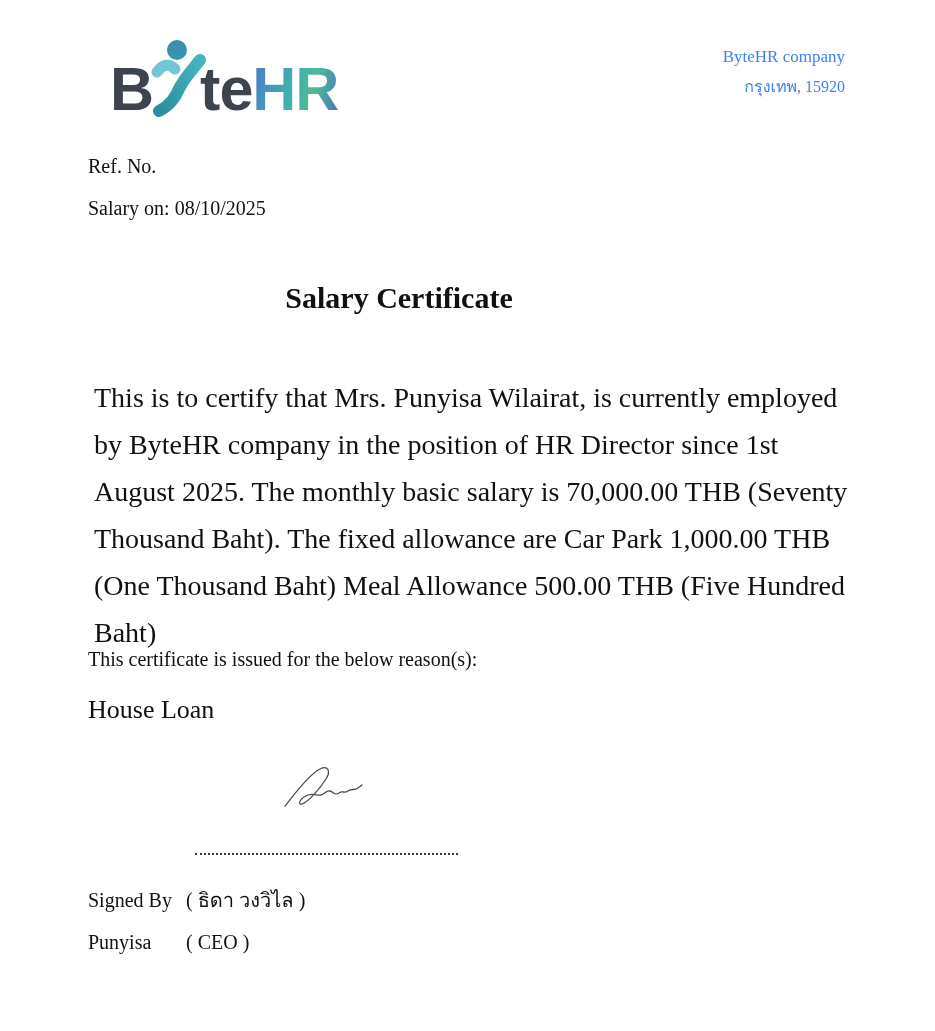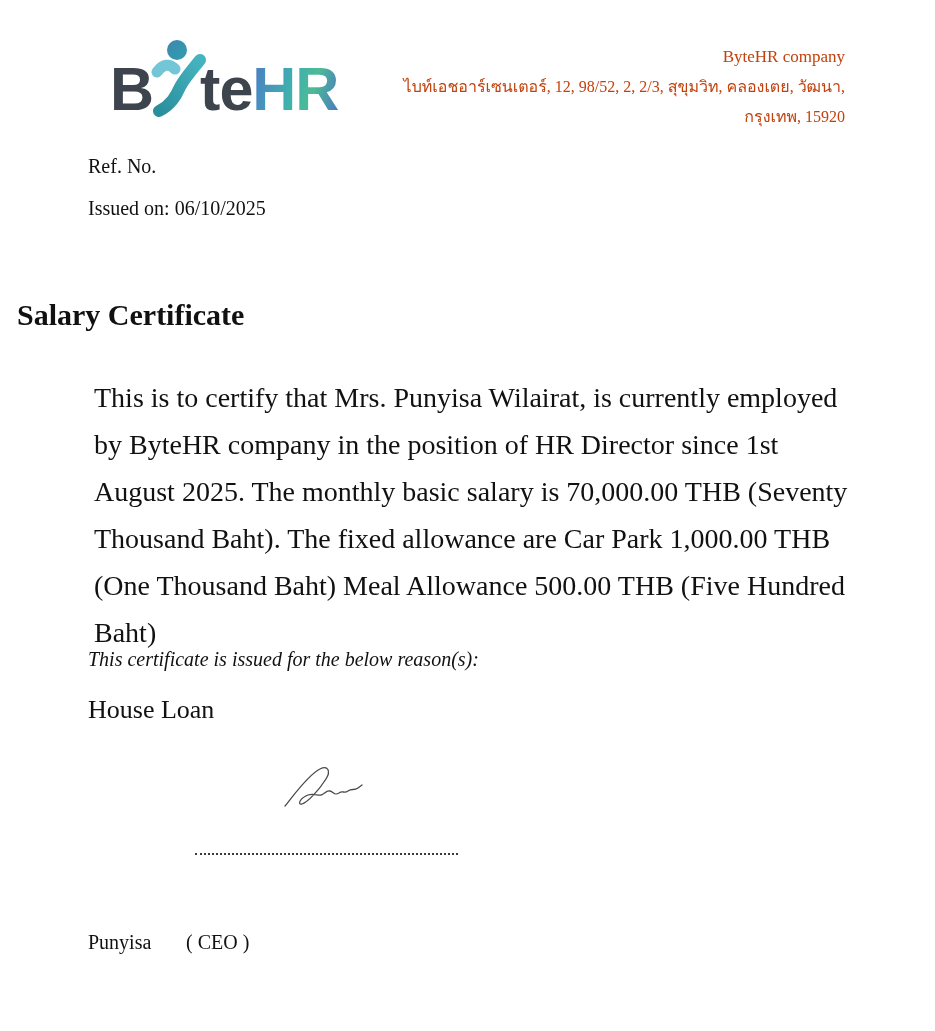--- a/index.html
+++ b/index.html
@@ -34,45 +34,46 @@
     color: transparent; text-align: center; -webkit-text-fill-color: transparent;
   }
   .logo-person { width: 56px; height: 82px; margin: 0 -6px 0 -3px; }
 
   
   .company-block {
     position: absolute; top: 42px; right: 90px;
     text-align: right;
     font-size: 17px;
     line-height: 30px;
-    color: #c2410c;
+    color: #3b82f6;
   }
   .company-block .addr { font-size: 16px; }
 
   
   .ref-no   { position: absolute; left: 88px; top: 155px; font-size: 20px; }
   .issued-on{ position: absolute; left: 88px; top: 197px; font-size: 20px; }
   .issued-on .lbl { margin-right: 5px; }
 
   
   .title {
     position: absolute; left: 0; top: 281px; width: 798px;
-    margin: 17px;
+    margin: 0;
+    text-align: center;
     font-size: 30px; font-weight: bold;
   }
 
   
   .body-par {
     position: absolute; left: 88px; top: 368px;
     width: 760px;
     margin: 6px;
     font-size: 28px;
     line-height: 47px;
   }
-  .reason-intro { position: absolute; left: 88px; top: 648px; font-size: 20px; font-style: italic; }
+  .reason-intro { position: absolute; left: 88px; top: 648px; font-size: 20px; }
   .reason       { position: absolute; left: 88px; top: 695px; font-size: 26px; }
 
   
   .signature-svg { position: absolute; left: 280px; top: 762px; width: 86px; height: 48px; }
   .dotline {
     position: absolute; left: 195px; top: 845px;
     width: 263px; height: 8px;
     border-bottom: 2px dotted #3a3a3a;
   }
   .signed-by    { position: absolute; left: 88px; top: 884px; font-size: 20px; }
@@ -100,37 +101,39 @@
       <circle cx="27" cy="12" r="10" fill="url(#headGrad)"></circle>
       <path d="M7 34 C13 26 19 25 25 31" stroke="#72c6d6" stroke-width="11" stroke-linecap="round" fill="none"></path>
       <path d="M50 22 C42 32 34 41 30 49 C26 58 21 67 9 73" stroke="url(#bodyGrad)" stroke-width="12" stroke-linecap="round" fill="none"></path>
     </svg>
     <span class="logo-dark">te</span>
     <span class="logo-grad">HR</span>
   </div>
 
   <div class="company-block">
     <div>ByteHR company</div>
-    <div class="addr">ไบท์เอชอาร์เซนเตอร์, 12, 98/52, 2, 2/3, สุขุมวิท, คลองเตย, วัฒนา,</div>
     <div class="addr">กรุงเทพ, 15920</div>
   </div>
 
   <div class="ref-no">Ref. No.</div>
   <div class="issued-on">
-    <span class="lbl">Issued on:</span><span>06/10/2025</span>
+    <span class="lbl">Salary on:</span><span>08/10/2025</span>
   </div>
 
   <h1 class="title">Salary Certificate</h1>
 
   <p class="body-par">This is to certify that Mrs. Punyisa Wilairat, is currently employed by ByteHR company in the position of HR Director since 1st August 2025. The monthly basic salary is 70,000.00 THB (Seventy Thousand Baht). The fixed allowance are Car Park 1,000.00 THB (One Thousand Baht) Meal Allowance 500.00 THB (Five Hundred Baht)</p>
   <div class="reason-intro">This certificate is issued for the below reason(s):</div>
   <div class="reason">House Loan</div>
 
   <svg class="signature-svg" viewBox="0 0 86 48" xmlns="http://www.w3.org/2000/svg">
     <path d="M5 44 C14 33 28 13 40 7 C48 3 51 9 46 17 C39 28 28 40 22 42 C17 43 20 36 28 33 C34 31 38 34 41 33 C45 32 46 28 50 29 C54 30 54 34 59 31 C63 28 64 32 68 29 C72 26 74 29 78 26 L82 23" stroke="#4a4a4a" stroke-width="1.3" fill="none" stroke-linecap="round"></path>
   </svg>
   <div class="dotline"></div>
 
+  <div class="signed-by">
+    <span class="sig-label">Signed By</span><span>( ธิดา วงวิไล )</span>
+  </div>
   <div class="position-line">
     <span class="sig-label">Punyisa</span><span>( CEO )</span>
   </div>
 
 </div>
 
 </body></html>

